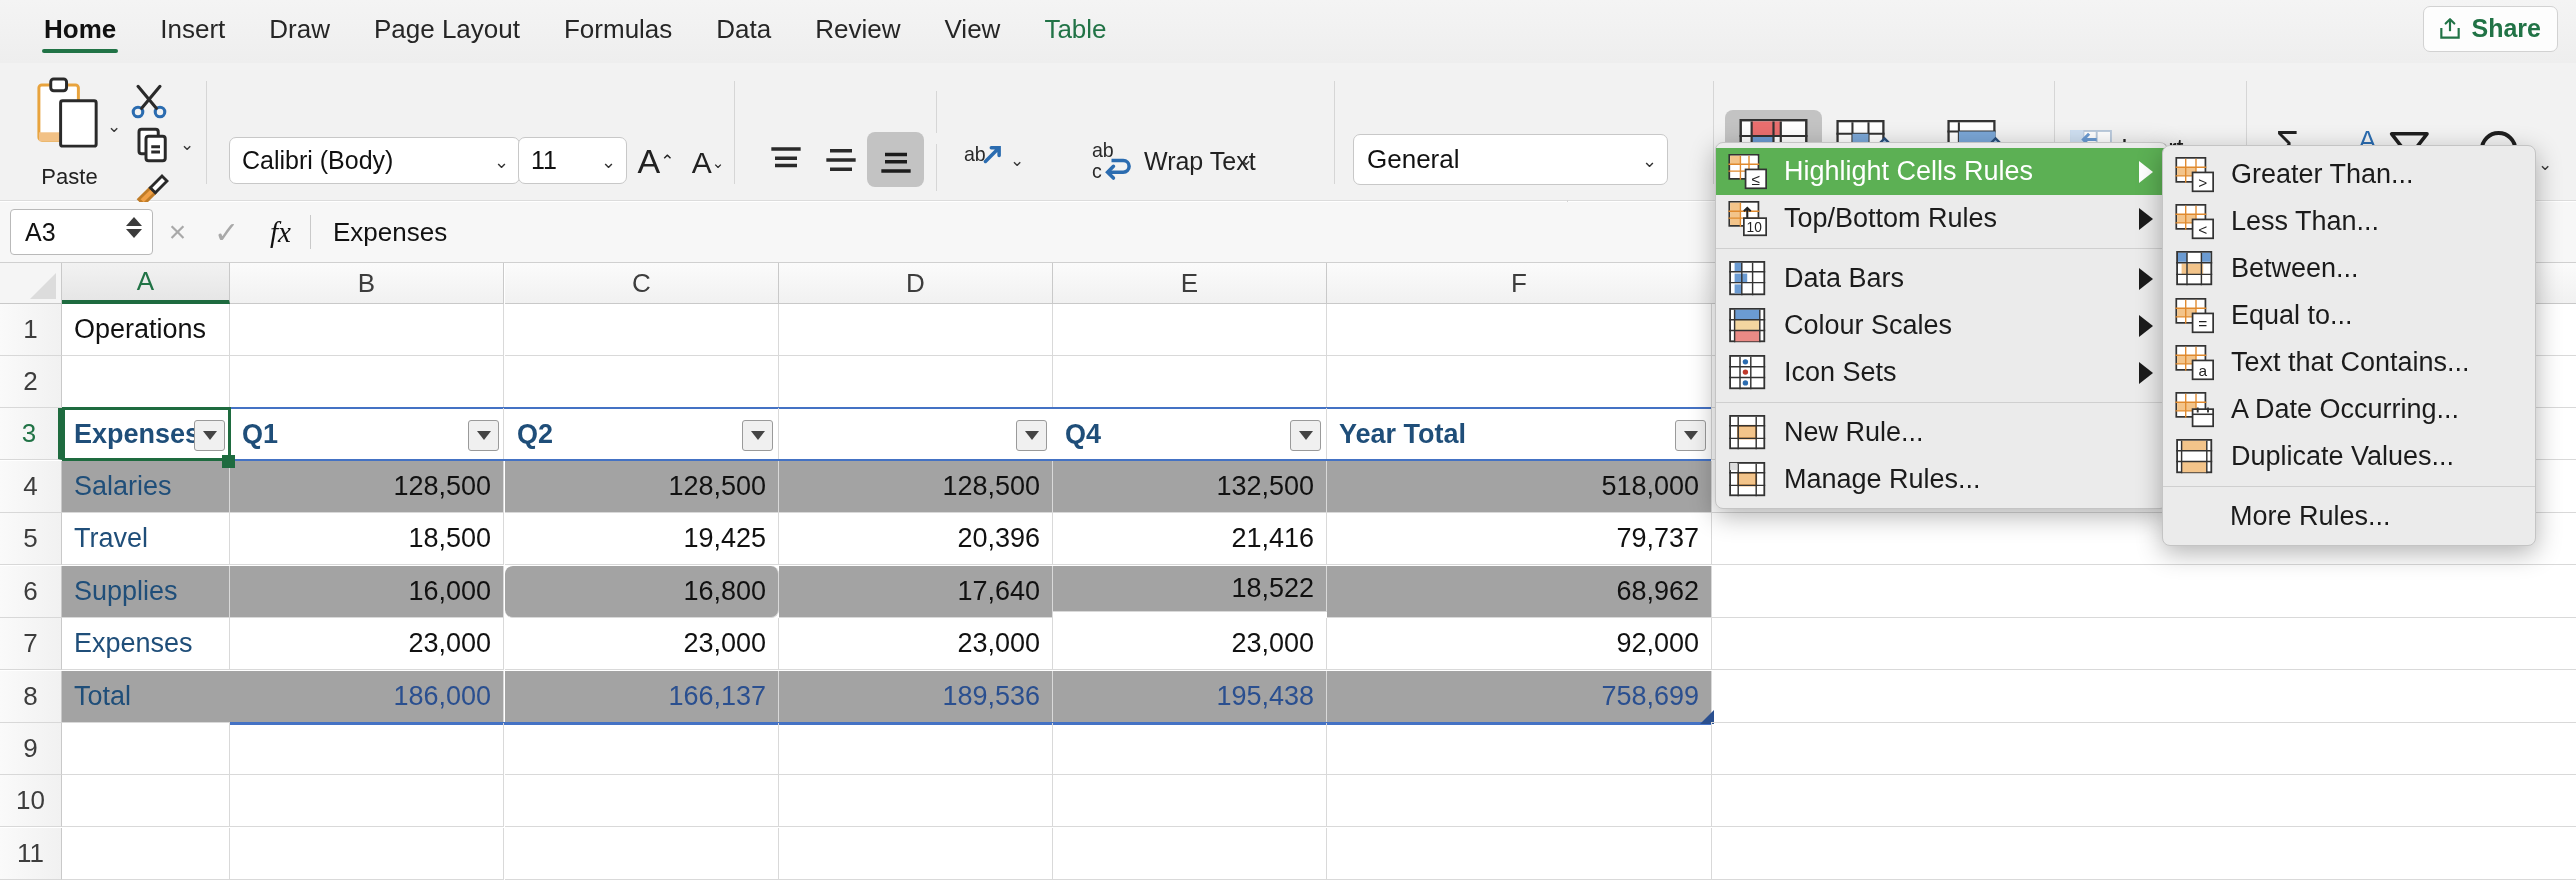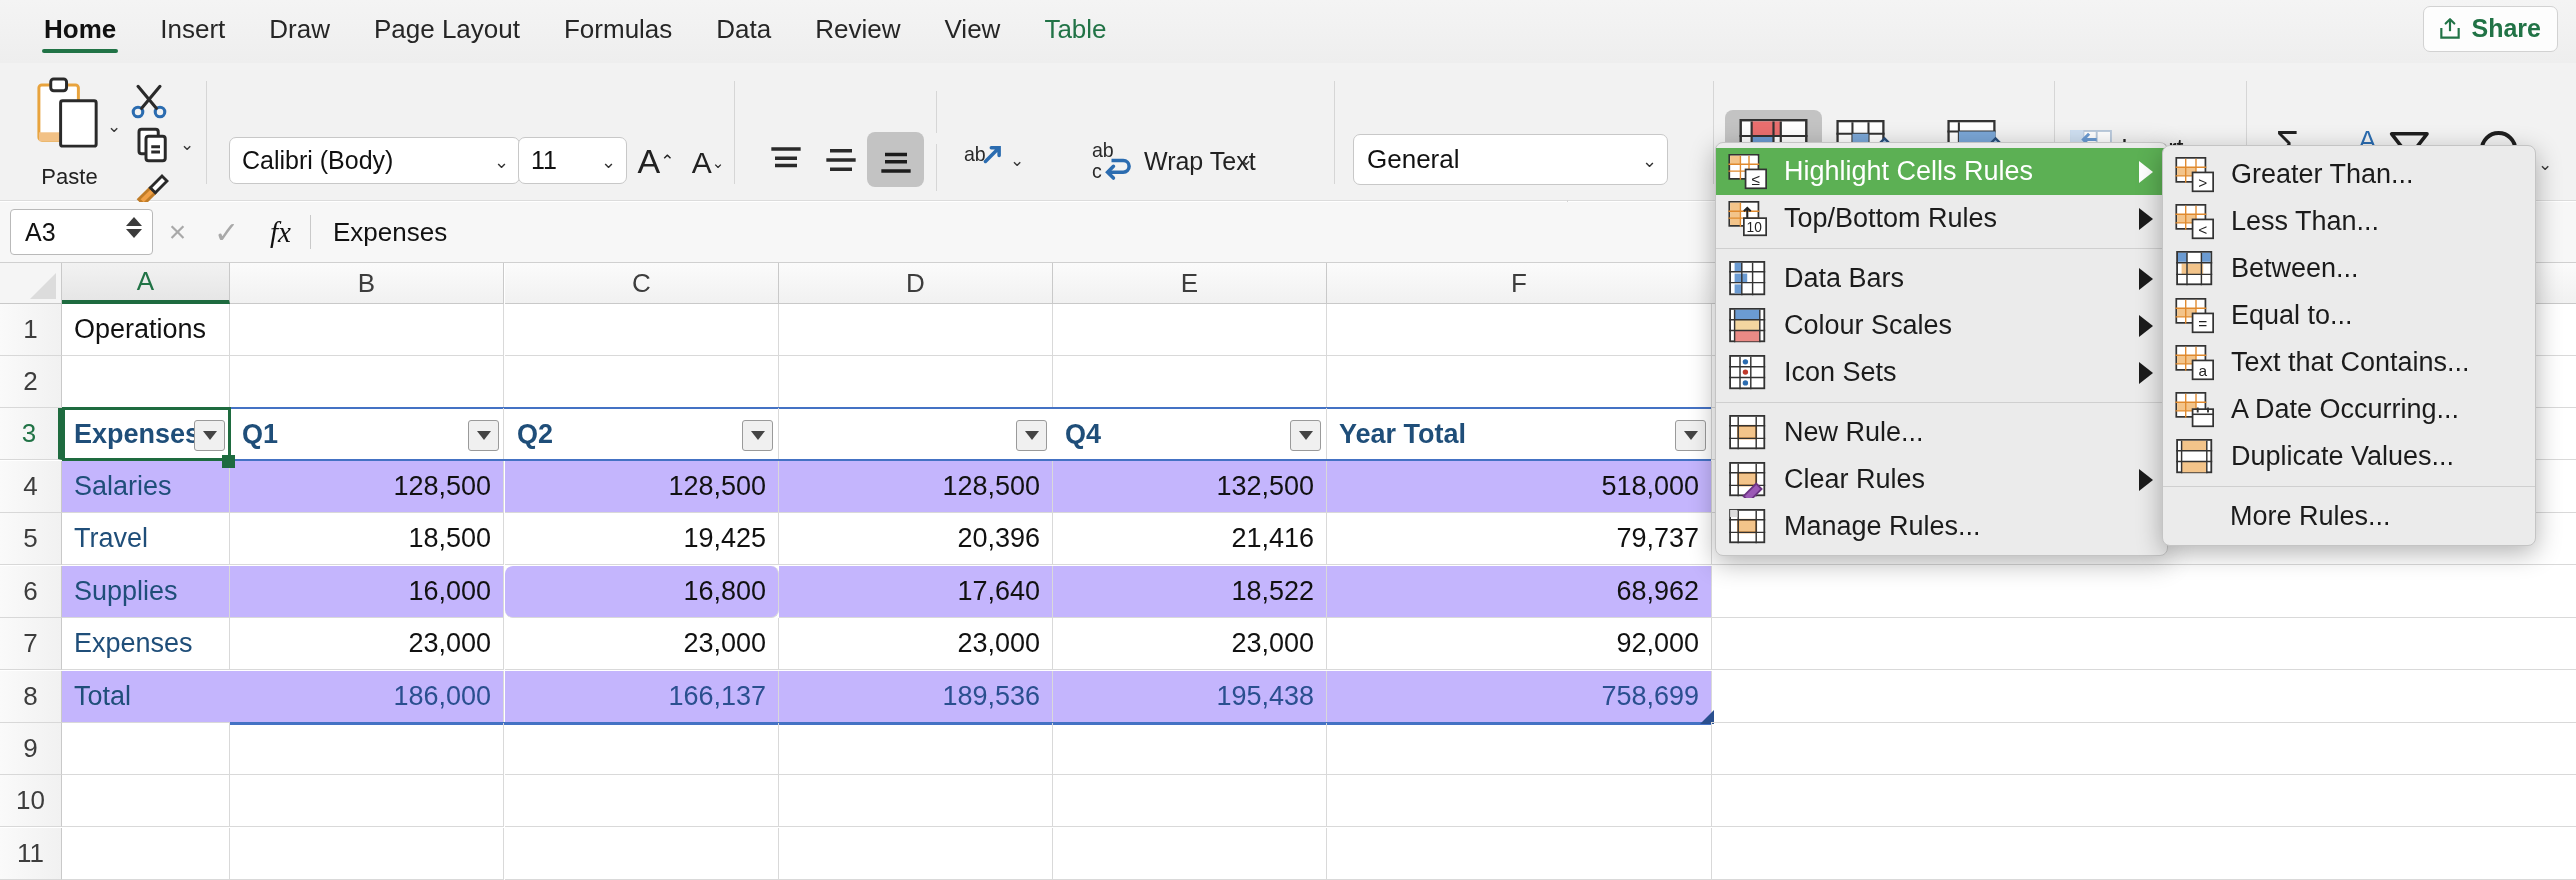--- a/index.html
+++ b/index.html
@@ -123,21 +123,21 @@
     font-size:26px; color:#3d3d3d;
   }
   .rowhdr.sel { color:#217346; border-right:4px solid #1e6b3f; }
   .cell {
     position:absolute; border-right:1px solid #d9d9d9; border-bottom:1px solid #d9d9d9;
     display:flex; align-items:center; font-size:27px; color:#111;
     padding:0 12px; overflow:hidden; white-space:nowrap;
   }
   .cell.r { justify-content:flex-end; }
   .cell.hdrcell { font-weight:bold; color:#1f4e79; border-bottom:none; }
-  .cell.band { background:#c4b5fd; }
+  .cell.band { background:#a3a3a3; }
   .cell.totalrow { color:#2a4f8f; }
   .cell.namecol { color:#1f4e79; }
   .tbl-topline { position:absolute; background:#4472c4; height:2px; }
   .tbl-botline { position:absolute; background:#4472c4; height:3px; }
   .filterbtn {
     position:absolute; width:31px; height:31px; background:#f0f0f0;
     border:1px solid #9a9a9a; border-radius:3px;
     display:flex; align-items:center; justify-content:center;
   }
   .filterbtn i { width:0;height:0;border-left:7px solid transparent;border-right:7px solid transparent;border-top:9px solid #444; }
@@ -503,21 +503,21 @@
     <div class="cell r" style="left:230px;top:250px;width:274px;height:52px;">18,500</div>
     <div class="cell r" style="left:505px;top:250px;width:274px;height:52px;">19,425</div>
     <div class="cell r" style="left:779px;top:250px;width:274px;height:52px;">20,396</div>
     <div class="cell r" style="left:1053px;top:250px;width:274px;height:52px;">21,416</div>
     <div class="cell r" style="left:1327px;top:250px;width:385px;height:52px;">79,737</div>
 
     <div class="cell band namecol" style="left:62px;top:303px;width:168px;height:52px;">Supplies</div>
     <div class="cell band r" style="left:230px;top:303px;width:274px;height:52px;">16,000</div>
     <div class="cell band r" style="left:505px;top:303px;width:274px;height:52px;border-radius:8px;">16,800</div>
     <div class="cell band r" style="left:779px;top:303px;width:274px;height:52px;">17,640</div>
-    <div class="cell band r" style="left:1053px;top:303px;width:274px;height:52px;text-align:right;">18,522</div>
+    <div class="cell band r" style="left:1053px;top:303px;width:274px;height:46px;text-align:right;">18,522</div>
     <div class="cell band r" style="left:1327px;top:303px;width:385px;height:52px;">68,962</div>
 
     <div class="cell namecol" style="left:62px;top:355px;width:168px;height:52px;">Expenses</div>
     <div class="cell r" style="left:230px;top:355px;width:274px;height:52px;">23,000</div>
     <div class="cell r" style="left:505px;top:355px;width:274px;height:52px;">23,000</div>
     <div class="cell r" style="left:779px;top:355px;width:274px;height:52px;">23,000</div>
     <div class="cell r" style="left:1053px;top:355px;width:274px;height:52px;">23,000</div>
     <div class="cell r" style="left:1327px;top:355px;width:385px;height:52px;">92,000</div>
 
     <div class="cell band namecol" style="left:62px;top:408px;width:187px;height:52px;">Total</div>
@@ -637,30 +637,20 @@
 
     <div class="mi">
       <svg class="mico" viewBox="0 0 22 20">
         <rect x="0.5" y="0.5" width="19" height="18" fill="#fff" stroke="#333"></rect>
         <rect x="5" y="6" width="10" height="7" fill="#f3c48a" stroke="#e08a2e"></rect>
         <path d="M5 1v18M15 1v18M0 6h20M0 13h20" stroke="#333" stroke-width="0.8"></path>
       </svg>
       <span>New Rule...</span>
     </div>
 
-    <div class="mi">
-      <svg class="mico" viewBox="0 0 22 20">
-        <rect x="0.5" y="0.5" width="19" height="18" fill="#fff" stroke="#333"></rect>
-        <rect x="5" y="6" width="10" height="7" fill="#f3c48a" stroke="#e08a2e"></rect>
-        <path d="M5 1v18M15 1v18M0 6h20M0 13h20" stroke="#333" stroke-width="0.8"></path>
-        <path d="M8 19l7-7 3 3-7 7z" fill="#9b59b6" stroke="#6c3483"></path>
-      </svg>
-      <span>Clear Rules</span>
-      <span class="arrow"></span>
-    </div>
 
     <div class="mi">
       <svg class="mico" viewBox="0 0 22 20">
         <rect x="0.5" y="0.5" width="19" height="18" fill="#fff" stroke="#333"></rect>
         <rect x="5" y="6" width="10" height="7" fill="#f3c48a" stroke="#e08a2e"></rect>
         <path d="M5 1v18M15 1v18M0 6h20M0 13h20" stroke="#333" stroke-width="0.8"></path>
         <rect x="0.5" y="0.5" width="4" height="4" fill="#ddd"></rect>
       </svg>
       <span>Manage Rules...</span>
     </div>

